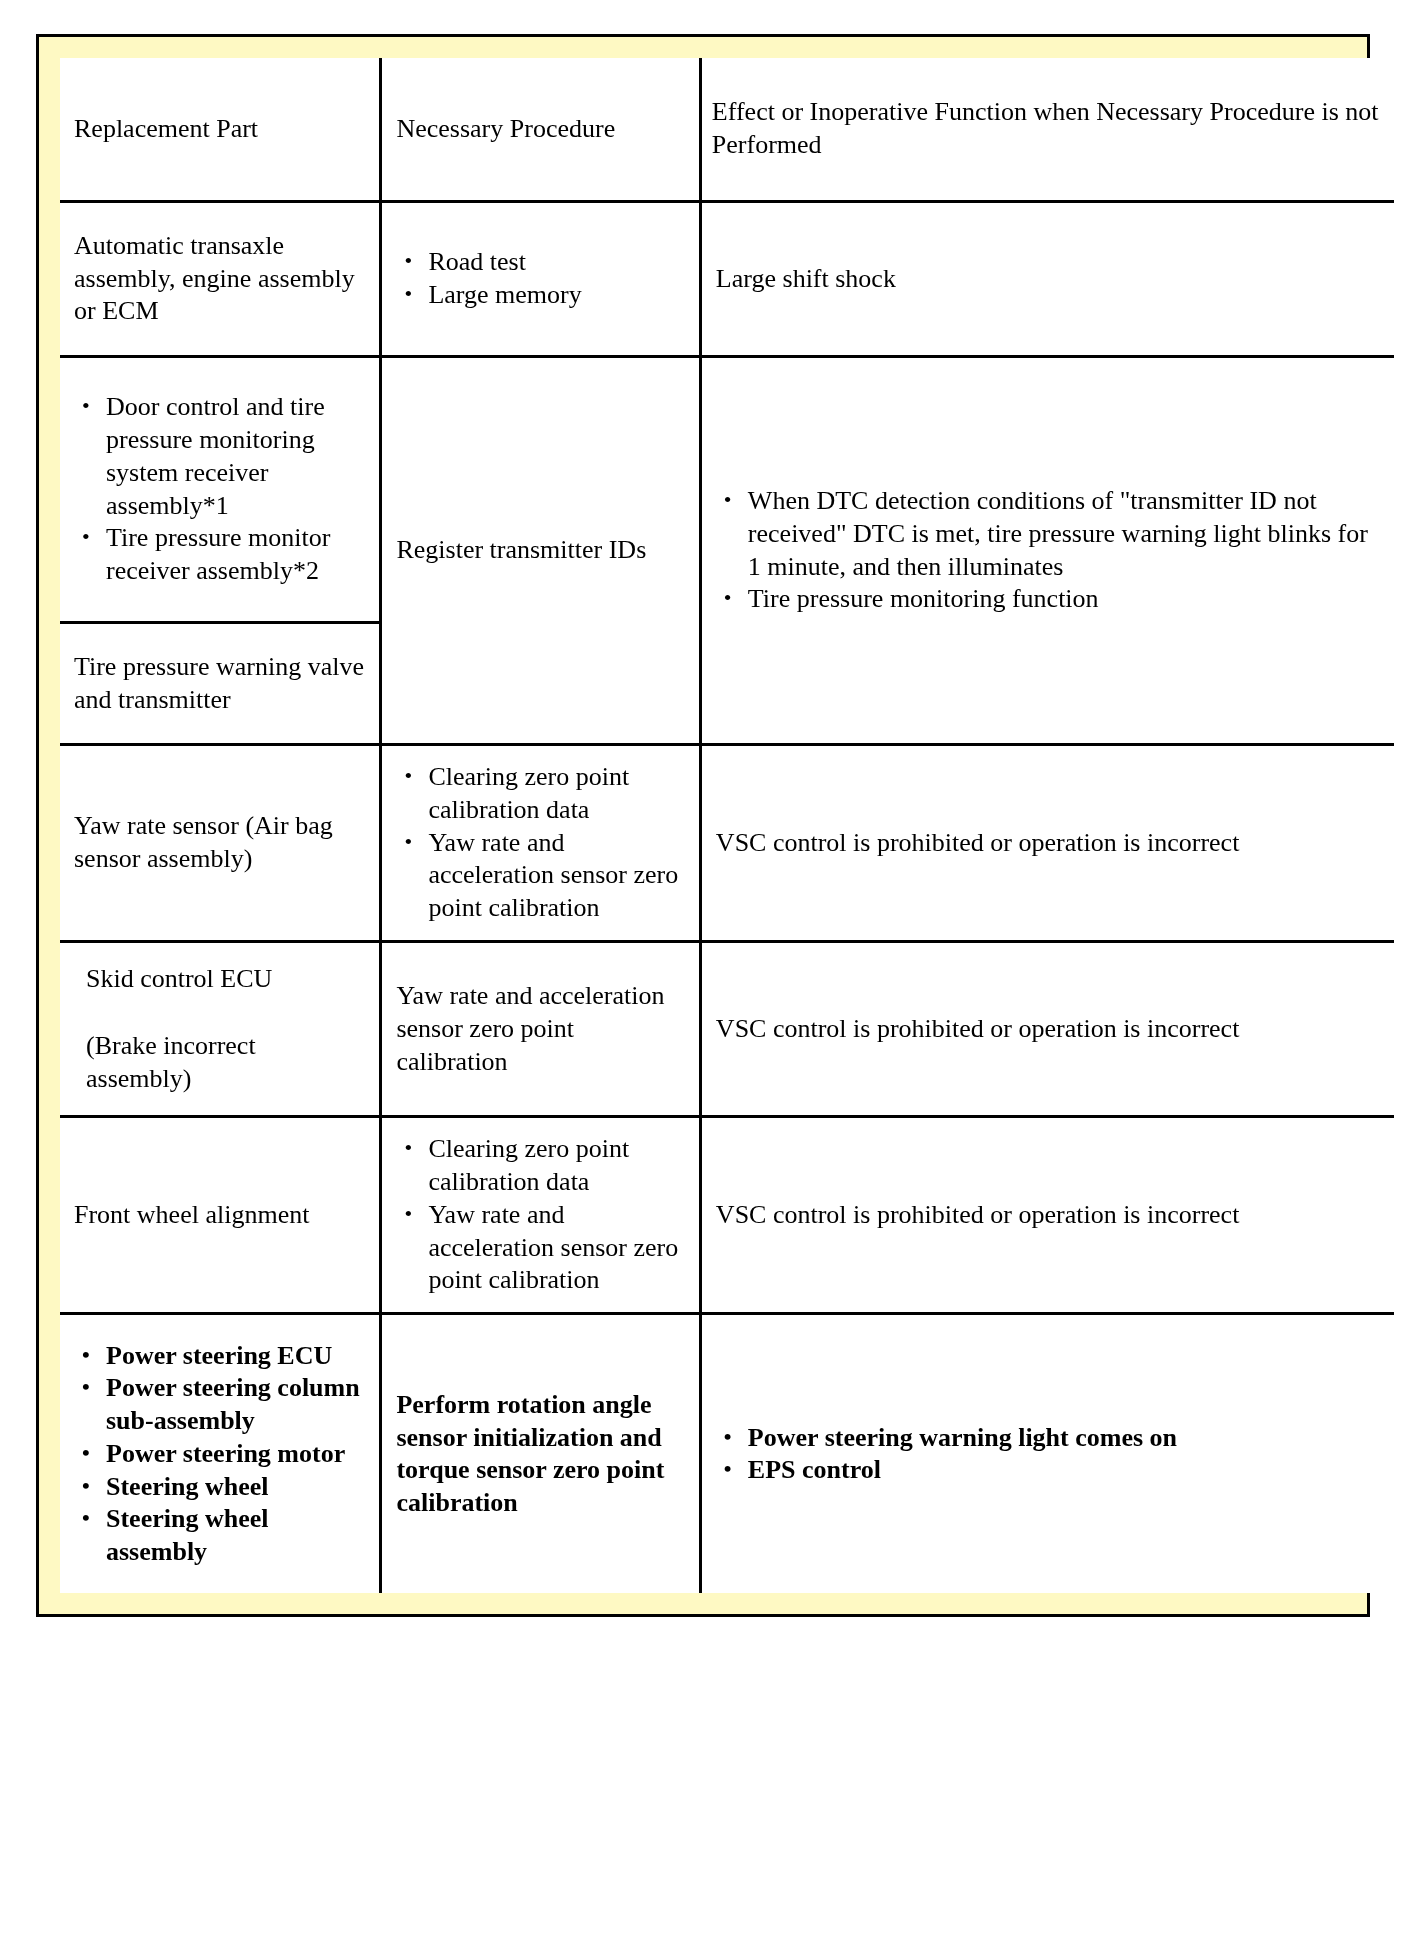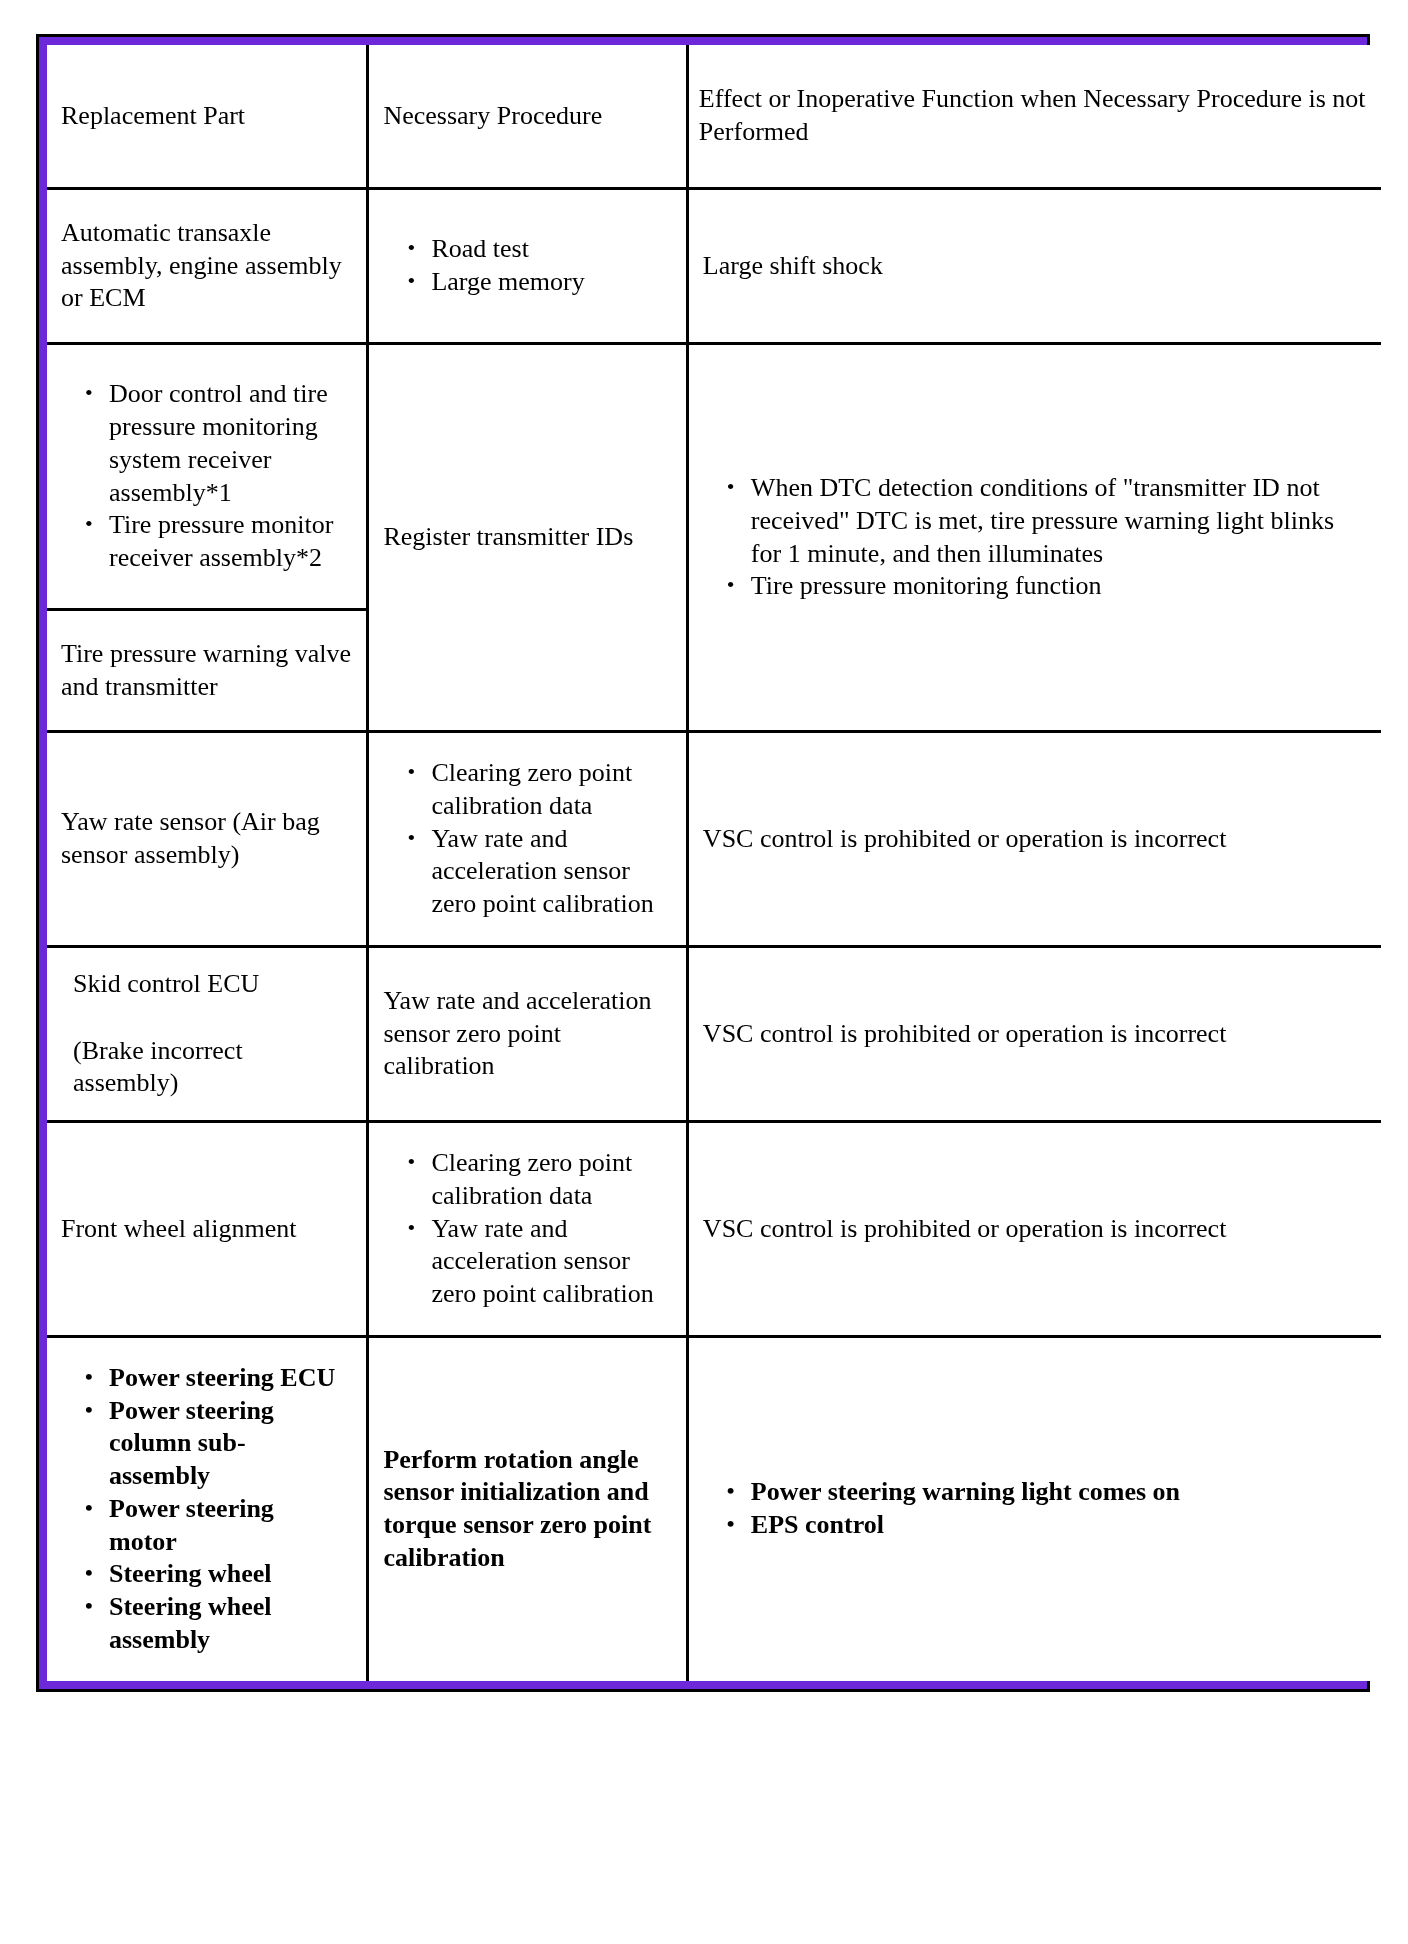--- a/index.html
+++ b/index.html
@@ -28,22 +28,22 @@
     border-collapse: separate;
     border-spacing: 0;
     width: 1334px;
     table-layout: fixed;
     background: #fff;
   }
 
   
   .frame {
     border: 3px solid #000;
-    padding: 8px;
-    background: #6d28d9;
+    padding: 21px;
+    background: #fef9c3;
     width: 1334px;
     box-sizing: border-box;
   }
 
   table.spec td,
   table.spec th {
     border-right: 3px solid #000;
     border-bottom: 3px solid #000;
     vertical-align: middle;
     padding: 8px 12px 8px 14px;
@@ -88,21 +88,21 @@
     display: block;
   }
   .celltext p {
     margin: 12px;
   }
   .celltext p + p {
     margin-top: 34px;
   }
 
   ul.bul {
-    margin: 16px;
+    margin: 0;
     padding: 0;
     list-style: none;
   }
   ul.bul > li {
     position: relative;
     padding-left: 32px;
     margin: 0;
     line-height: 1.26;
   }
   ul.bul > li::before {

